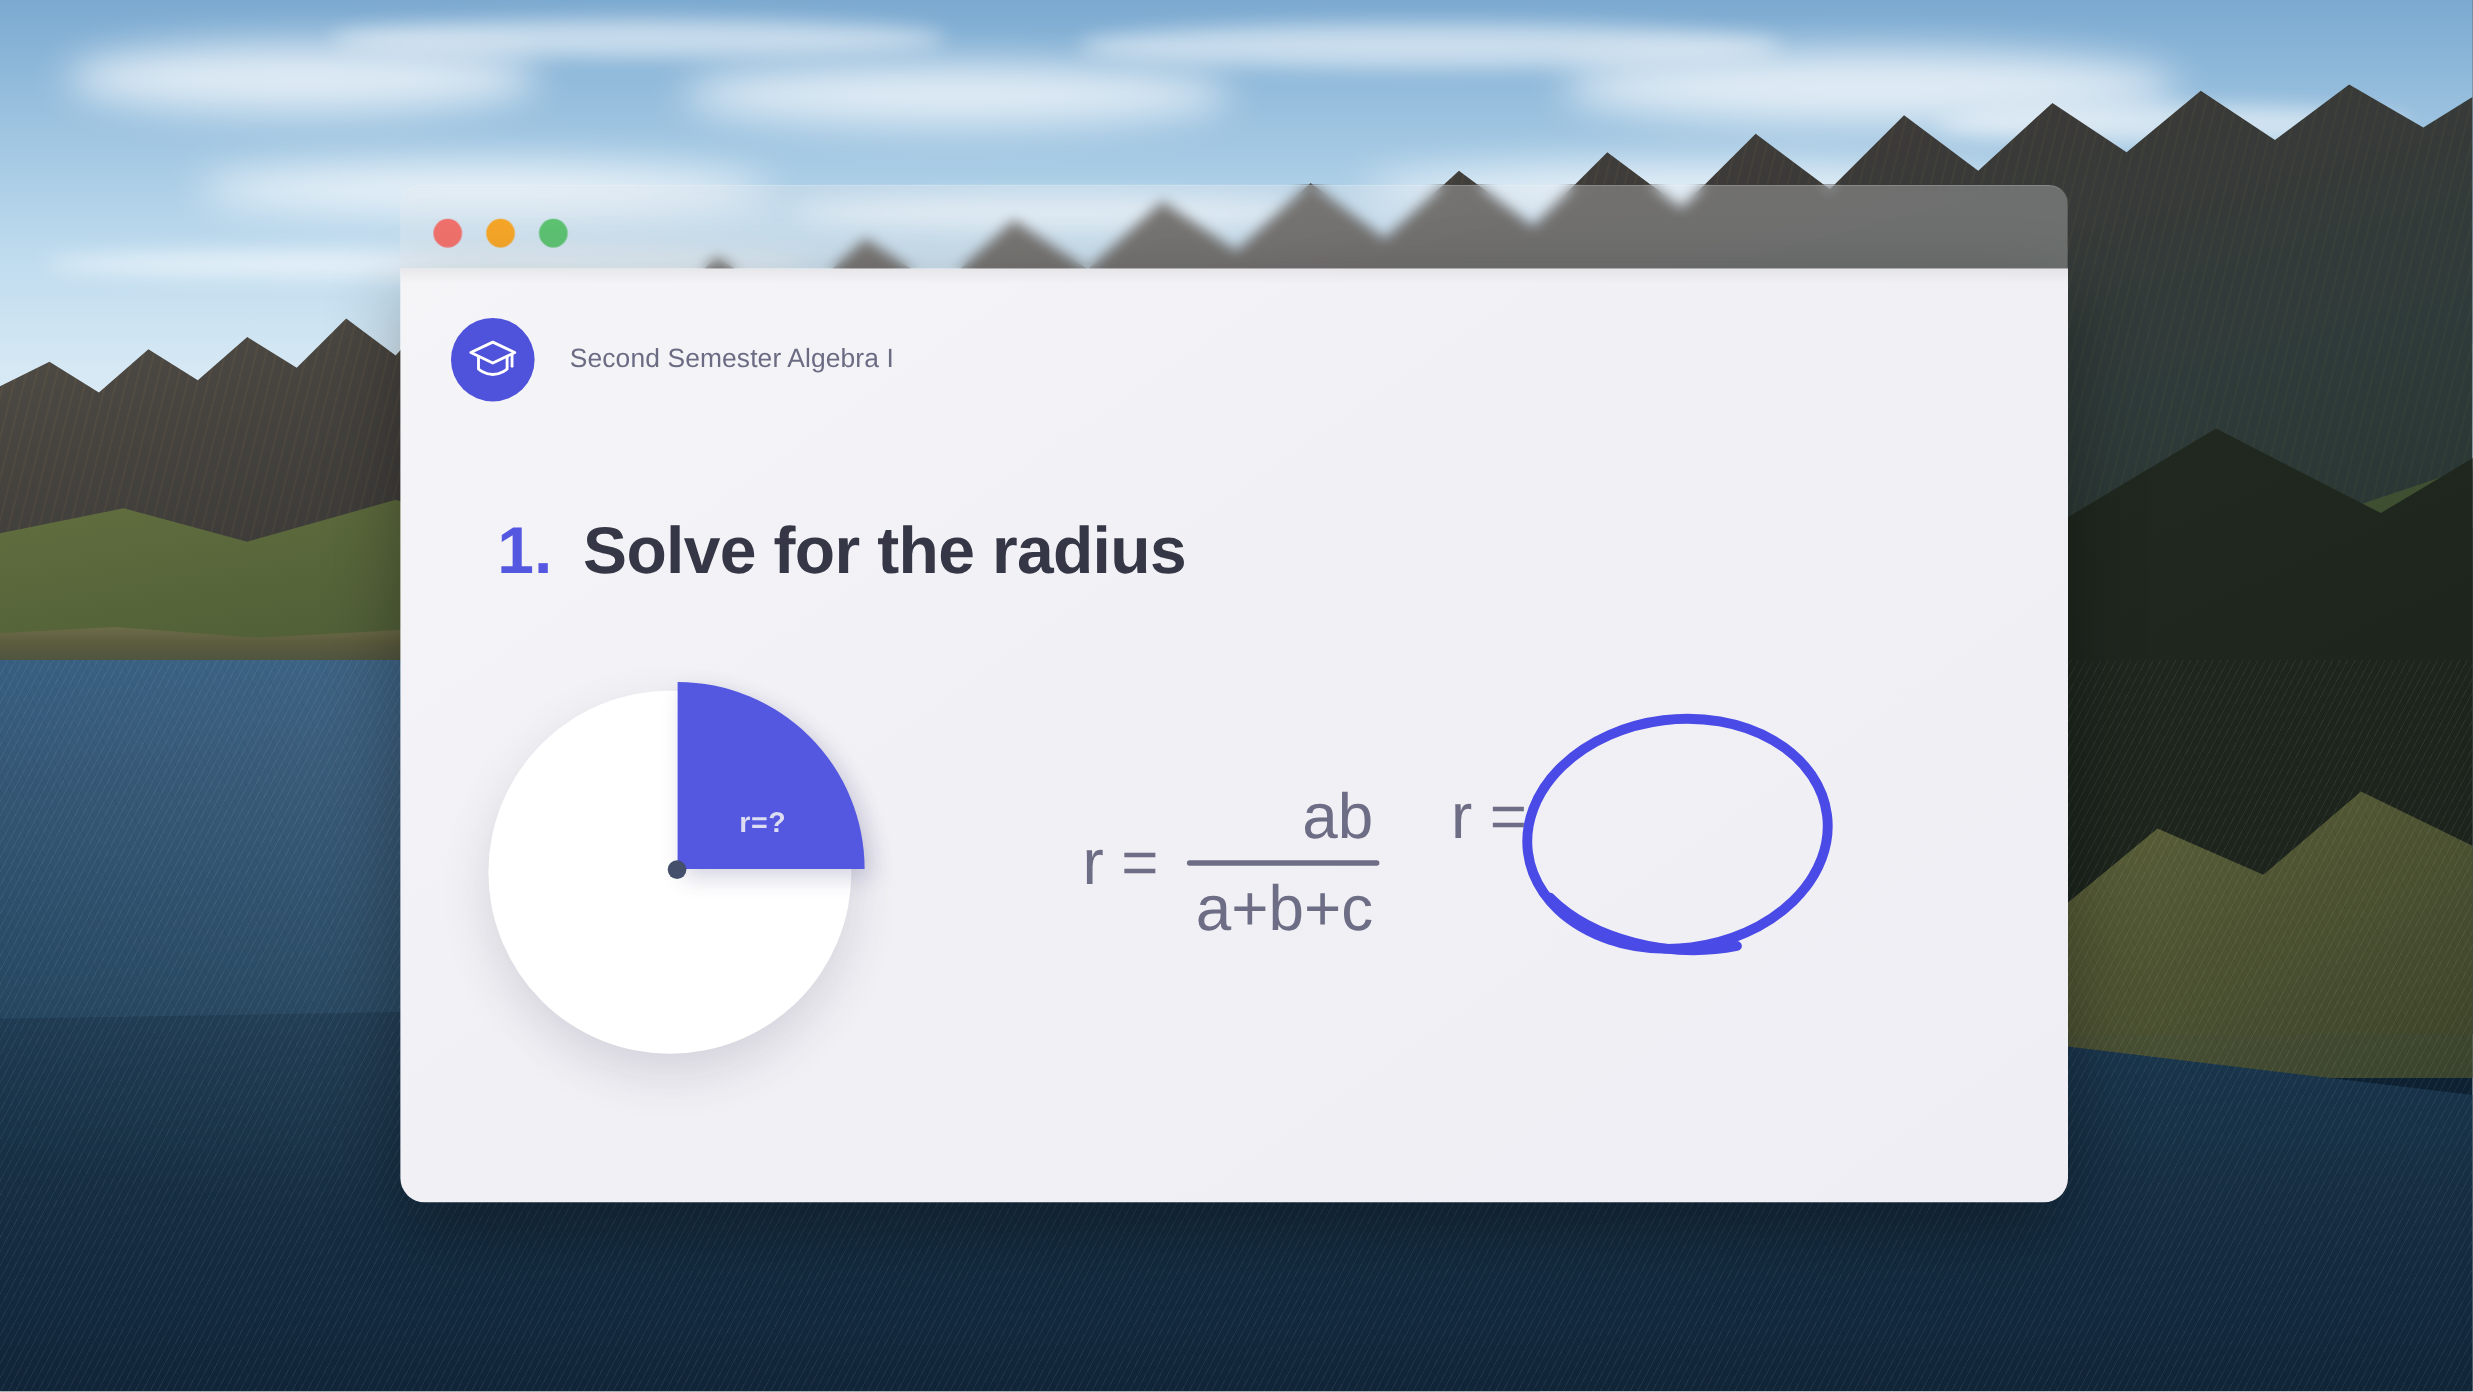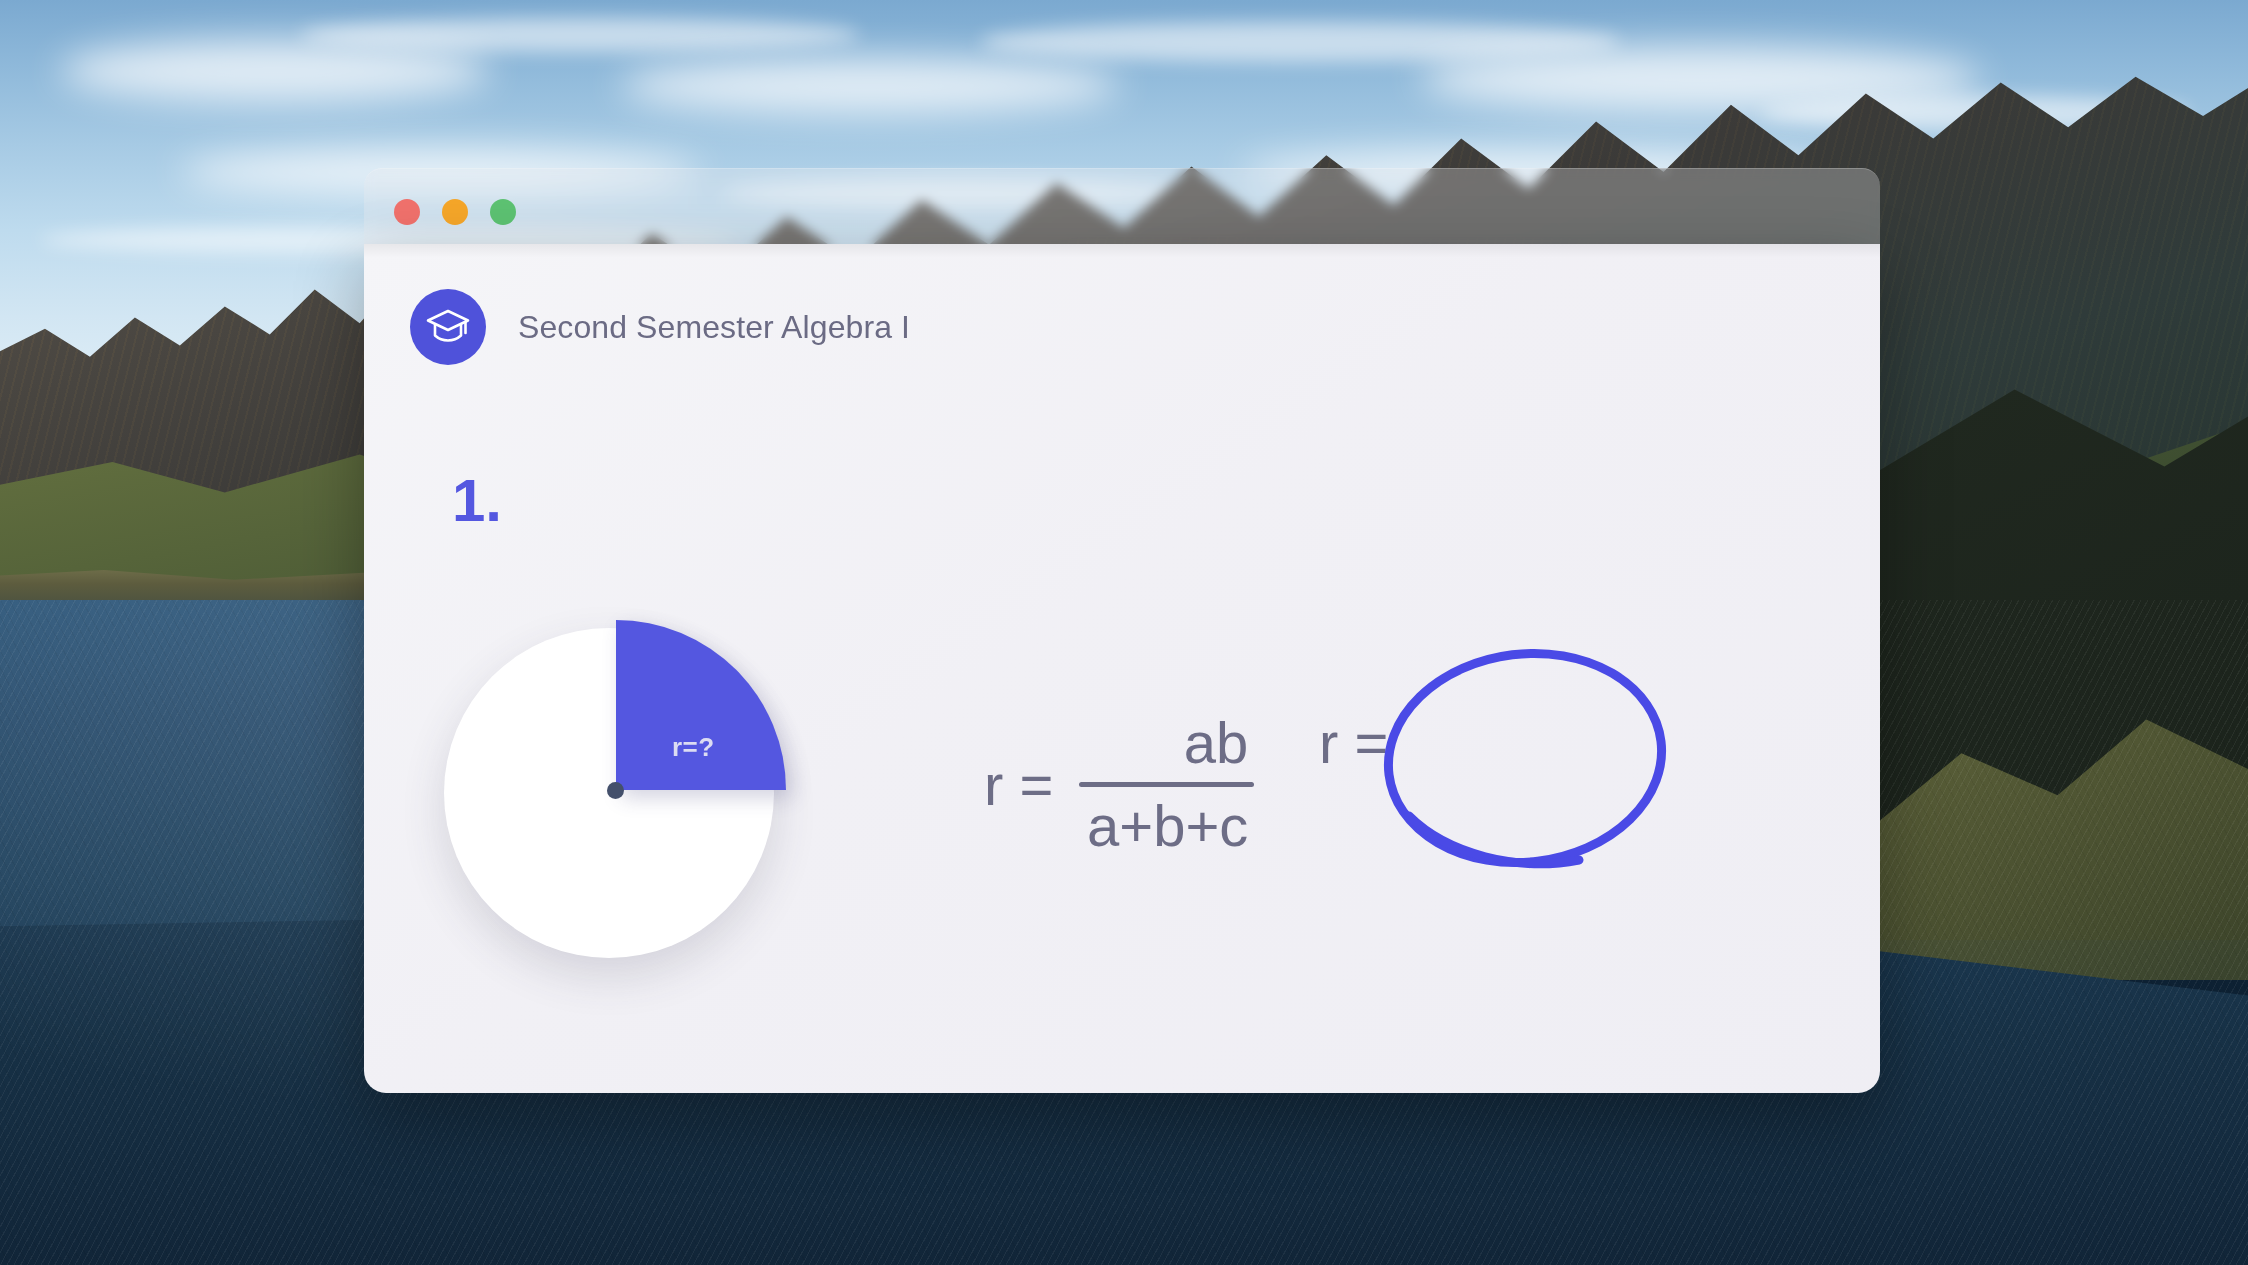--- a/index.html
+++ b/index.html
@@ -171,21 +171,21 @@
     position:absolute; left:46px; top:45px;
     display:flex; align-items:center; gap:32px;
   }
   .logo {
     width:76px; height:76px; border-radius:50%;
     background:#4f52da;
     display:flex; align-items:center; justify-content:center;
     flex-shrink:0;
   }
   .course-name {
-    font-size:32px;
+    font-size:24px;
     color:#6b6b84;
     letter-spacing:0.1px;
     white-space:nowrap;
   }
 
   
   .question {
     position:absolute; left:88px; top:222px;
     display:flex; align-items:baseline; gap:28px;
     white-space:nowrap;
@@ -313,20 +313,21 @@
             <path d="M23 5 L43 14.5 L23 24 L3 14.5 Z"></path>
             <path d="M10 18.5 V29.5 C10 29.5 15.5 34.5 23 34.5 C30.5 34.5 36 29.5 36 29.5 V18.5"></path>
             <path d="M40.5 16.3 V27"></path>
           </svg>
         </div>
         <div class="course-name">Second Semester Algebra I</div>
       </div>
 
       <div class="question">
         <span class="q-num">1.</span>
+        <span class="q-text">Solve for the radius</span>
       </div>
 
       <div class="content-row">
 
         <div class="pie-wrap">
           <div class="pie-disc"></div>
           <div class="pie-wedge"></div>
           <div class="pie-center"></div>
           <div class="pie-label">r=?</div>
         </div>

